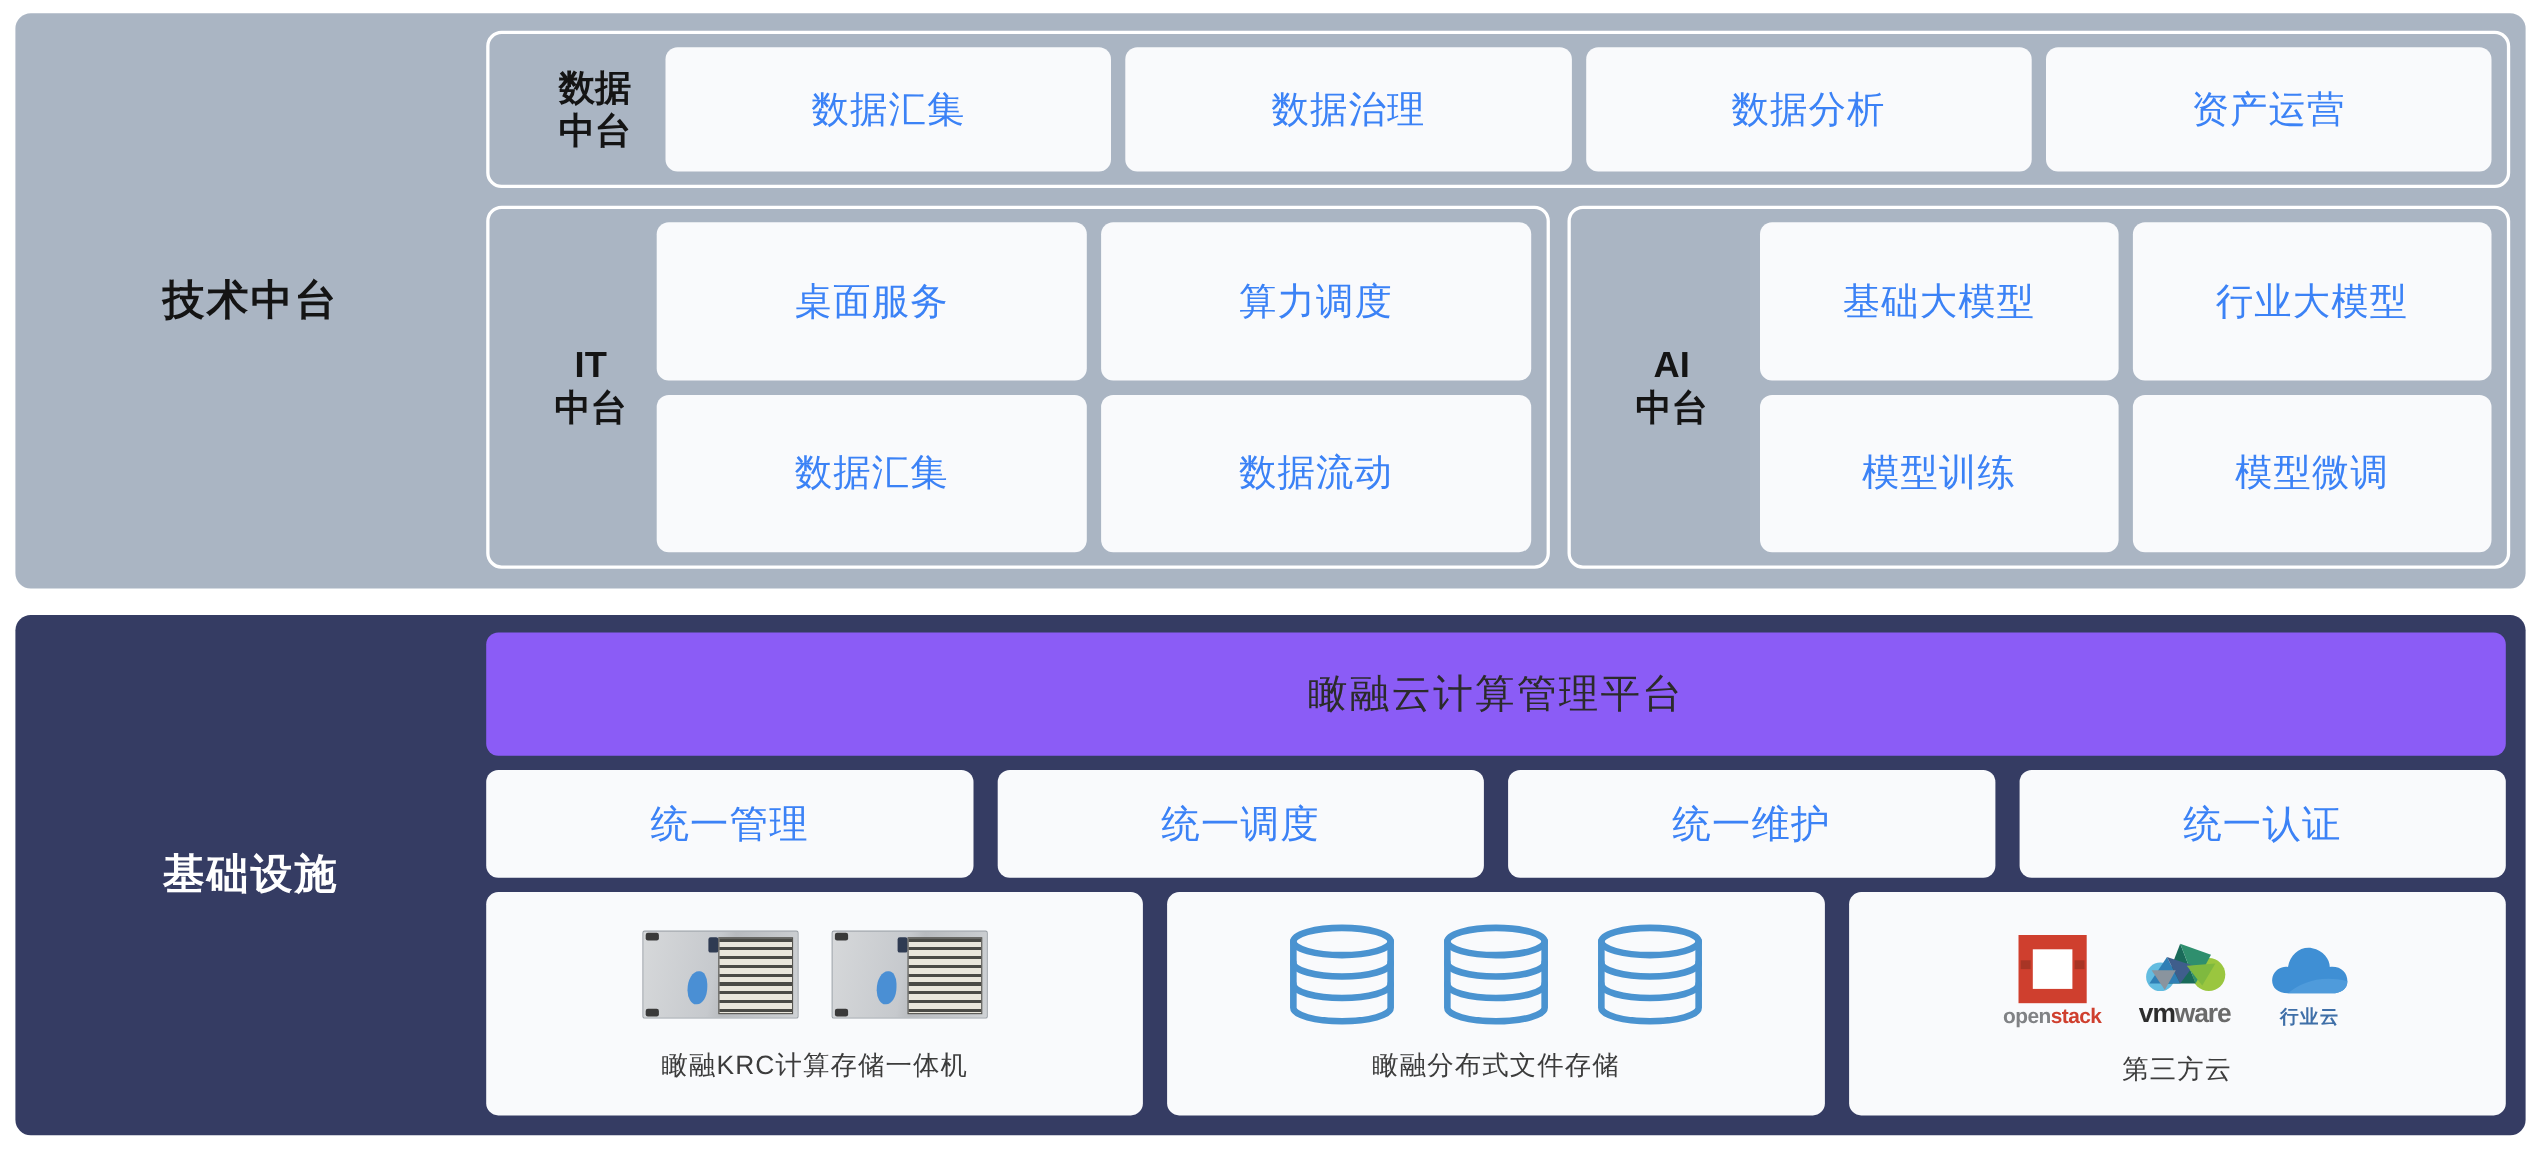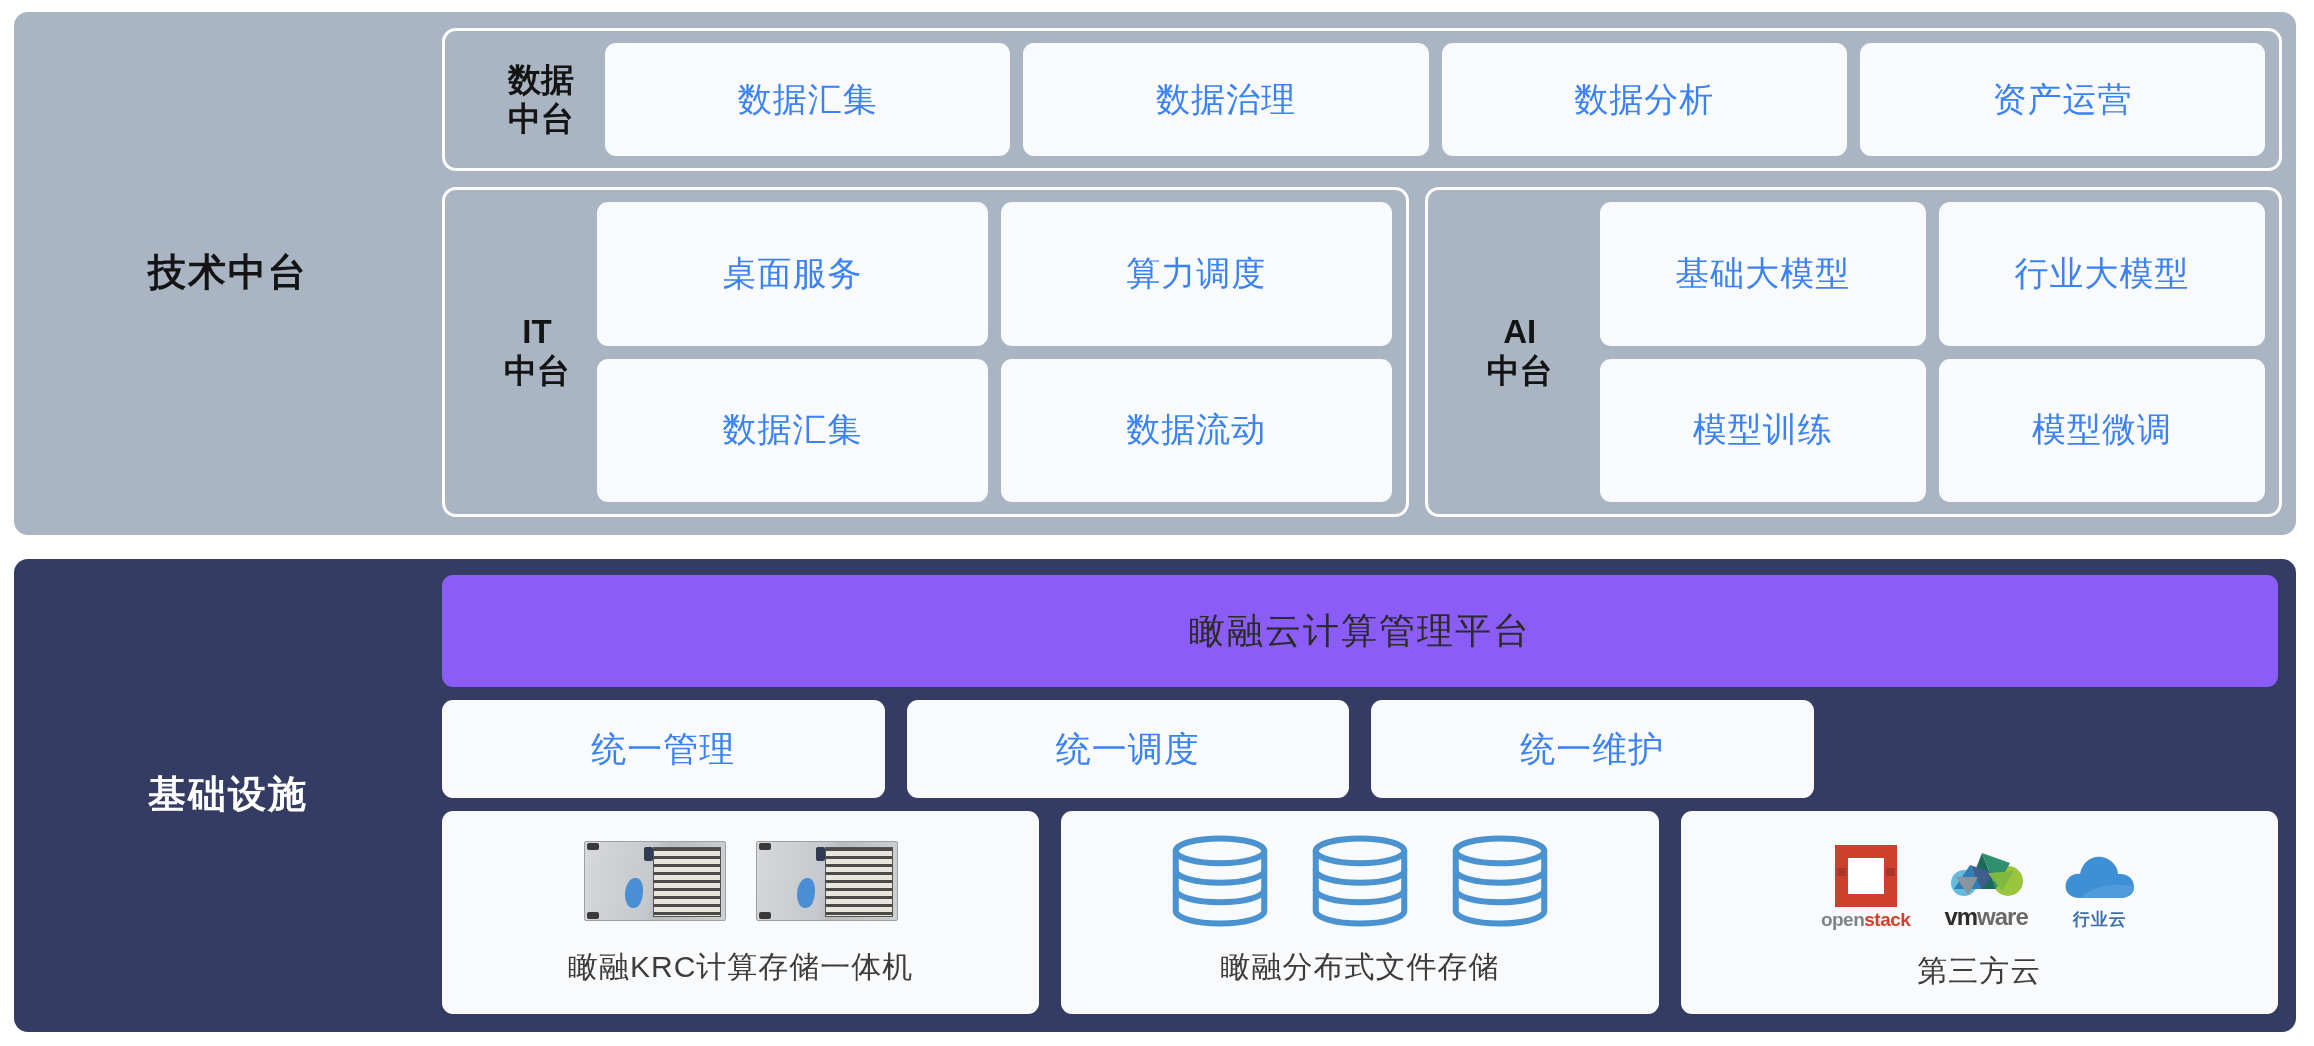--- a/index.html
+++ b/index.html
@@ -185,21 +185,21 @@
   }
   .hw-art {
     flex: 0 0 auto;
     display: flex;
     align-items: center;
     justify-content: center;
     gap: 30px;
     height: 92px;
   }
   .hw-caption {
-    font-size: 30px;
+    font-size: 24px;
     color: #3c3c3c;
     letter-spacing: 1px;
     text-align: center;
     white-space: nowrap;
   }
 
   
   .server {
     width: 140px;
     height: 78px;
@@ -351,20 +351,21 @@
     <div class="panel-label light">基础设施</div>
 
     <div class="panel-bottom-body">
 
       <div class="wide-bar">瞰融云计算管理平台</div>
 
       <div class="unified-row">
         <div class="cell">统一管理</div>
         <div class="cell">统一调度</div>
         <div class="cell">统一维护</div>
+        <div class="cell">统一认证</div>
       </div>
 
       <div class="hw-row">
 
         <div class="hw-card">
           <div class="hw-art">
             <div class="server">
               <span class="foot t"></span>
                 <span class="foot b"></span>
               <span class="eye"></span>

